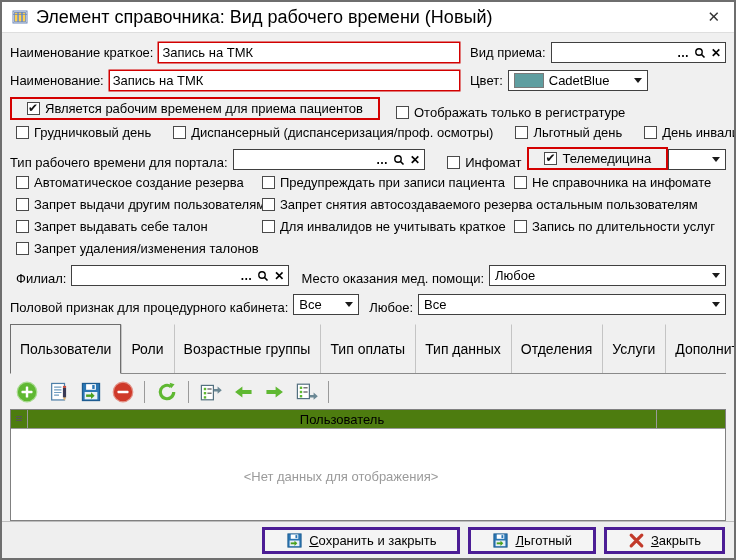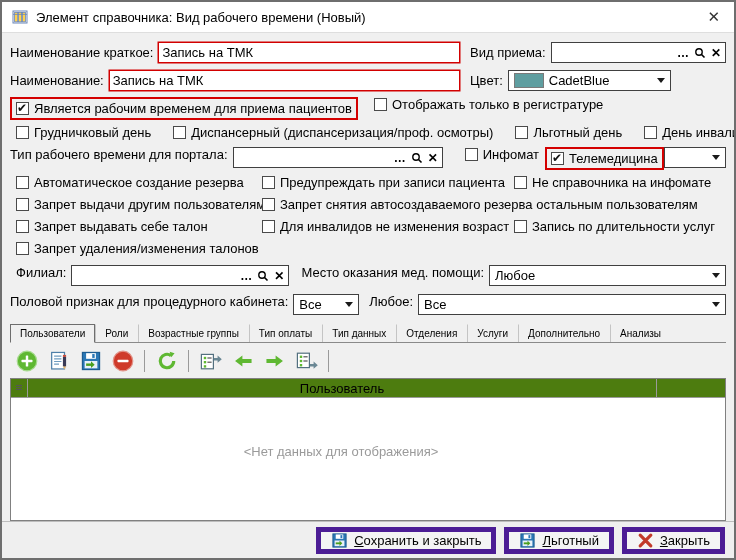--- a/index.html
+++ b/index.html
@@ -1,66 +1,66 @@
 <!DOCTYPE html>
 <html><head>
 <meta charset="utf-8">
 <style>
   html,body{margin:0;padding:0;background:#fff;}
   .window{width:736px;height:560px;box-sizing:border-box;border:2px solid #6e6e6e;background:#f0f0f0;
     display:flex;flex-direction:column;font:13px "Liberation Sans",sans-serif;color:#000;overflow:hidden;}
   
   .titlebar{flex:0 0 30px;background:#fff;display:flex;align-items:center;gap:8px;padding:0 10px;border-bottom:1px solid #dedede;}
-  .titlebar .title{flex:1;font-size:13px;white-space:nowrap;overflow:hidden;}
+  .titlebar .title{flex:1;font-size:18px;white-space:nowrap;overflow:hidden;}
   .titlebar .close{font-size:15px;color:#333;padding:0 4px;cursor:default;}
   
   .content{flex:1;display:flex;flex-direction:column;padding:9px 8px 0;min-height:0;}
-  .row{display:flex;align-items:flex-start;}
+  .row{display:flex;align-items:flex-end;}
   .lbl{margin-right:5px;white-space:nowrap;}
   .half-left{flex:0 0 450px;display:flex;align-items:center;}
   .half-right{flex:1;display:flex;align-items:center;margin-left:10px;min-width:0;}
   input.textbox{height:21px;box-sizing:border-box;border:1px solid #404040;padding:0 3px;font:inherit;background:#fff;min-width:0;}
   .invalid{border:1px solid #d20000 !important;box-shadow:0 0 0 0.5px #d20000;}
   .grow{flex:1;}
   
   .lookup{display:flex;align-items:center;background:#fff;border:1px solid #404040;height:21px;box-sizing:border-box;padding:0 4px;gap:5px;min-width:0;}
   .lookup input{border:0;outline:0;flex:1;min-width:0;font:inherit;padding:0;background:transparent;}
   .lk{font-weight:bold;font-size:12px;line-height:1;color:#000;}
   
   .combo{display:flex;align-items:center;background:#fff;border:1px solid #404040;height:21px;box-sizing:border-box;padding:0 5px;gap:5px;min-width:0;}
   .combo .val{flex:1;white-space:nowrap;overflow:hidden;}
   .arrow{width:0;height:0;border-left:4px solid transparent;border-right:4px solid transparent;border-top:5px solid #1a1a1a;flex:0 0 auto;}
   .swatch{width:28px;height:13px;border:1px solid #7a7a7a;flex:0 0 28px;}
   
   .cb{display:inline-flex;align-items:center;gap:5px;white-space:nowrap;}
   .box{width:13px;height:13px;box-sizing:border-box;border:1px solid #4a4a4a;background:#fff;position:relative;flex:0 0 13px;}
   .box.checked::after{content:"✔";position:absolute;left:0px;top:-2px;font-size:12px;color:#111;}
-  .hl{border:2px solid #d40000;padding:2px 4px;display:inline-flex;align-items:center;background:transparent;}
+  .hl{border:2px solid #d40000;padding:2px 15px;display:inline-flex;align-items:center;background:transparent;}
   .cbgrid{display:grid;grid-template-columns:246px 252px auto;margin:0 0 7px 6px;align-items:center;}
   .span2{grid-column:2/4;}
   
   .tabs{display:flex;align-items:flex-end;border-bottom:1px solid #8a8a8a;margin-top:3px;}
-  .tab{padding:3px 9px;border:1px solid transparent;border-bottom:none;white-space:nowrap;font-size:10px;}
+  .tab{padding:16px 9px;border:1px solid transparent;border-bottom:none;white-space:nowrap;font-size:14px;}
   .tab+.tab{border-left:1px solid #c4c4c4;}
   .tab.active{background:#f0f0f0;border:1px solid #6e6e6e;border-bottom:1px solid #f0f0f0;margin-bottom:-1px;}
   
   .toolbar{display:flex;align-items:center;gap:7px;padding:5px 4px;}
   .tbtn{width:25px;height:25px;display:flex;align-items:center;justify-content:center;background:transparent;border:0;padding:0;}
   .sep{width:1px;height:22px;background:#9a9a9a;margin:0 2px;}
   
   .grid{flex:1;border:1px solid #808080;background:#fff;display:flex;flex-direction:column;min-height:0;}
   .ghead{flex:0 0 18px;display:flex;background:#4d7c0f;border-bottom:1px solid #9a9a9a;}
   .gind{width:16px;border-right:1px solid #9a9a9a;display:flex;align-items:center;justify-content:center;}
   .guser{width:628px;border-right:1px solid #9a9a9a;display:flex;align-items:center;justify-content:center;}
   .gstub{flex:1;}
   .gbody{flex:1;position:relative;}
-  .empty{position:absolute;left:330px;top:46px;transform:translateX(-50%);color:#9a9a9a;white-space:nowrap;}
+  .empty{position:absolute;left:330px;top:40px;transform:translateX(-50%);color:#9a9a9a;white-space:nowrap;}
   
   .bbar{flex:0 0 36px;background:#efefef;border-top:1px solid #bdbdbd;display:flex;align-items:center;justify-content:flex-end;gap:8px;padding:0 9px;}
-  .btn{display:flex;align-items:center;gap:6px;height:27px;padding:0 10px;background:#f4f4f4;border:5px solid #4c1d95;font:inherit;white-space:nowrap;}
+  .btn{display:flex;align-items:center;gap:6px;height:27px;padding:0 21px;background:#f4f4f4;border:3px solid #4c1d95;font:inherit;white-space:nowrap;}
   .btn-label{display:inline-block;}
   .btn-label::first-letter{text-decoration:underline;}
 </style>
 </head>
 <body>
 
 <div class="window">
 
   <div class="titlebar">
     <svg width="16" height="16" viewBox="0 0 16 16">
@@ -97,21 +97,21 @@
       </div>
     </div>
 
     <div class="row" style="margin-bottom:6px">
       <div class="half-left">
         <span class="lbl">Наименование:</span>
         <input class="textbox invalid grow" value="Запись на ТМК" style="">
       </div>
       <div class="half-right">
         <span class="lbl">Цвет:</span>
-        <div class="combo" style="width:163px">
+        <div class="combo" style="width:140px">
           <span class="swatch" style="background-color: rgb(95, 158, 160);"></span>
           <span class="val">CadetBlue</span>
           <span class="arrow"></span>
         </div>
       </div>
     </div>
 
     <div class="row" style="margin-bottom:3px">
       <span class="hl">
         <label class="cb">
@@ -197,21 +197,21 @@
         <span>Запрет снятия автосоздаваемого резерва остальным пользователям</span>
       </label>
     </div>
     <div class="cbgrid">
       <label class="cb">
         <span class="box"></span>
         <span>Запрет выдавать себе талон</span>
       </label>
       <label class="cb">
         <span class="box"></span>
-        <span>Для инвалидов не изменения возраст</span>
+        <span>Для инвалидов не учитывать краткое</span>
       </label>
       <label class="cb">
         <span class="box"></span>
         <span>Запись по длительности услуг</span>
       </label>
     </div>
     <div class="row" style="margin:0 0 9px 6px">
       <label class="cb">
         <span class="box"></span>
         <span>Запрет удаления/изменения талонов</span>

